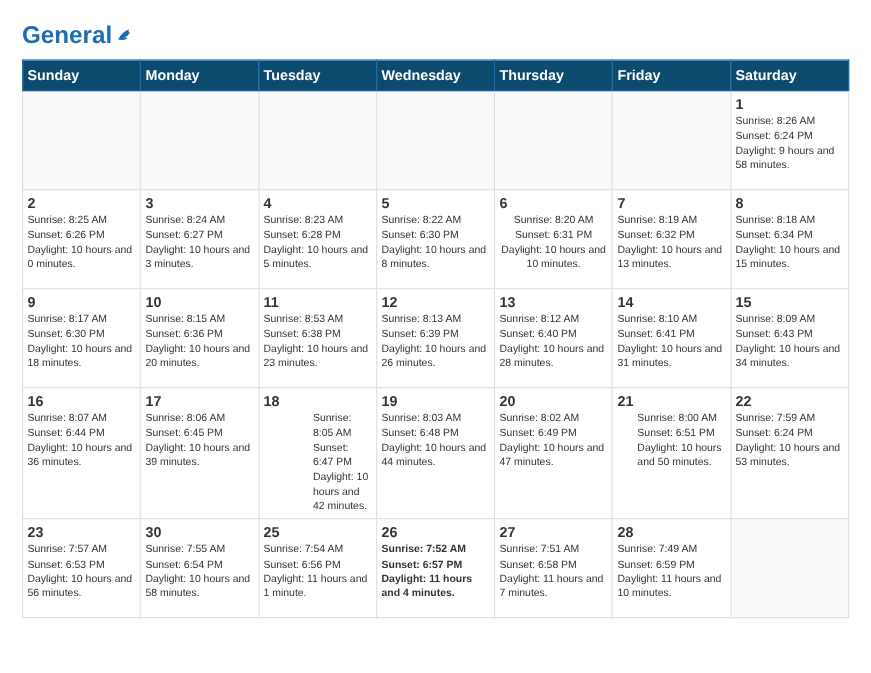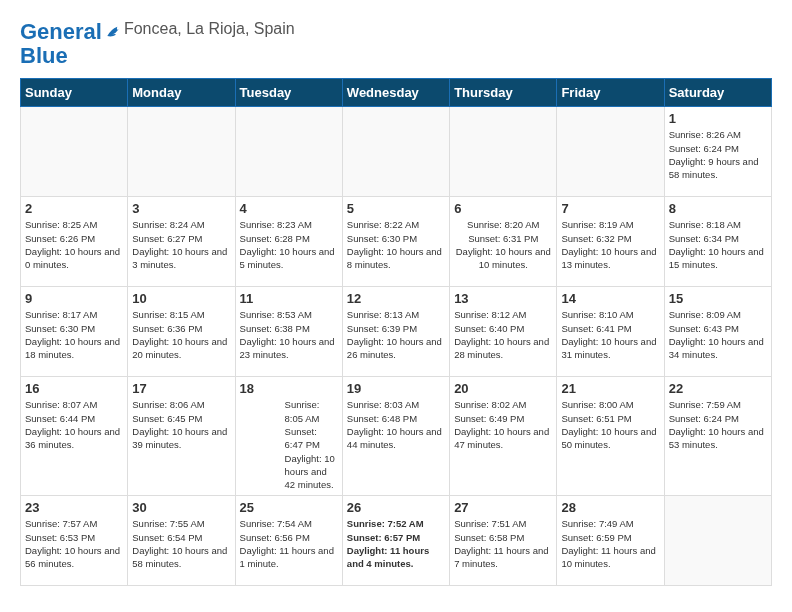--- a/index.html
+++ b/index.html
@@ -5,20 +5,21 @@
     * { box-sizing: border-box; margin: 0; padding: 0; }
     body {
       font-family: Arial, sans-serif;
       background: #fff;
       width: 792px;
       min-height: 612px;
       padding: 20px;
     }
     .header {
       display: flex;
+      justify-content: space-between;
       align-items: flex-start;
       margin-bottom: 10px;
     }
     .logo {
       display: flex;
       align-items: center;
     }
     .logo-text {
       font-size: 22px;
       font-weight: bold;
@@ -91,25 +92,23 @@
   <div class="logo">
     <div>
       <div style="display:flex;align-items:center;">
         <span class="logo-text">
           <span>General</span>
         </span>
         <svg class="logo-icon" viewBox="0 0 30 24" fill="none">
           <path d="M5,18 Q10,8 20,4 Q18,10 22,8 Q18,14 12,16 Q16,14 18,16 Q12,20 5,18Z" fill="#1a6eb5"></path>
         </svg>
       </div>
-      <div class="logo-text" style="color:#1a6eb5;">Blue</div>
     </div>
   </div>
   <div class="title-block">
-    <div class="location">Foncea, La Rioja, Spain</div>
   </div>
 </div>
 
 <table class="calendar">
   <thead>
     <tr>
     <th>Sunday</th>
         <th>Monday</th>
         <th>Tuesday</th>
         <th>Wednesday</th>
@@ -247,21 +246,21 @@
 Daylight: 10 hours and 44 minutes.</div>
         </td>
         <td>
           <span class="day-number">20</span>
           <div class="day-info" style="white-space: pre-line;">Sunrise: 8:02 AM
 Sunset: 6:49 PM
 Daylight: 10 hours and 47 minutes.</div>
         </td>
         <td>
           <span class="day-number">21</span>
-          <div class="day-info" style="white-space: pre-line;">Sunrise: 8:00 AM
+          <div class="day-info" style="white-space: pre-line; margin-left: 18px;">Sunrise: 8:00 AM
 Sunset: 6:51 PM
 Daylight: 10 hours and 50 minutes.</div>
         </td>
         <td>
           <span class="day-number">22</span>
           <div class="day-info" style="white-space: pre-line;">Sunrise: 7:59 AM
 Sunset: 6:24 PM
 Daylight: 10 hours and 53 minutes.</div>
         </td>
       </tr>

